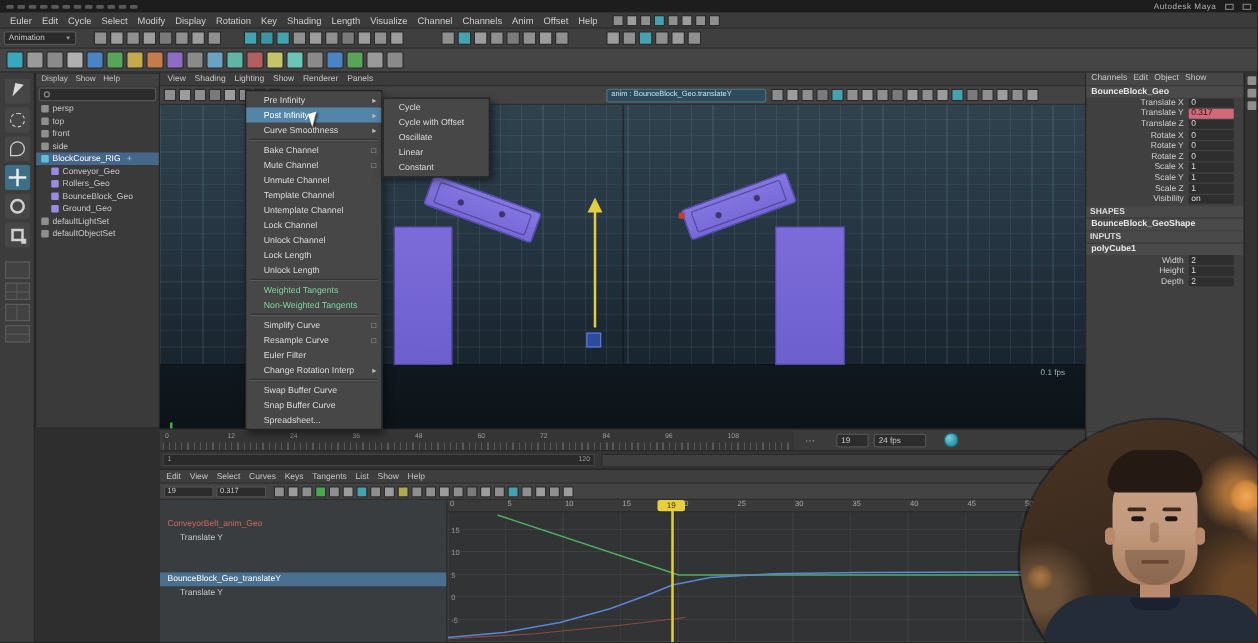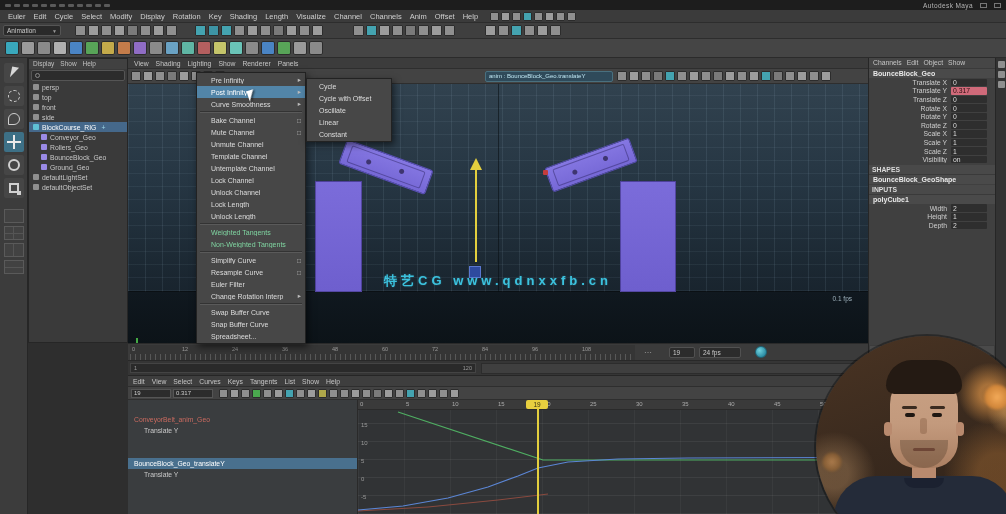--- a/index.html
+++ b/index.html
@@ -468,21 +468,20 @@
       <div class="vp-axisline"></div>
       <div class="vp-floor"></div>
       <div class="pillar pillar-left"></div>
       <div class="pillar pillar-right"></div>
       <div class="plank plank-left"></div>
       <div class="plank plank-right"></div>
       <div class="red-dot"></div>
       <div class="manip-line"></div>
       <div class="manip-head"></div>
       <div class="manip-cube"></div>
-      <div class="watermark">特艺CG  www.qdnxxfb.cn</div>
       <div class="hud-fps">0.1 fps</div>
       <div class="gizmo"></div>
     </div>
   </div>
 
   <div class="ctx">
 
       <div class="mi">
         <span class="lbl">Pre Infinity</span>
         <span class="mark">▸</span>

